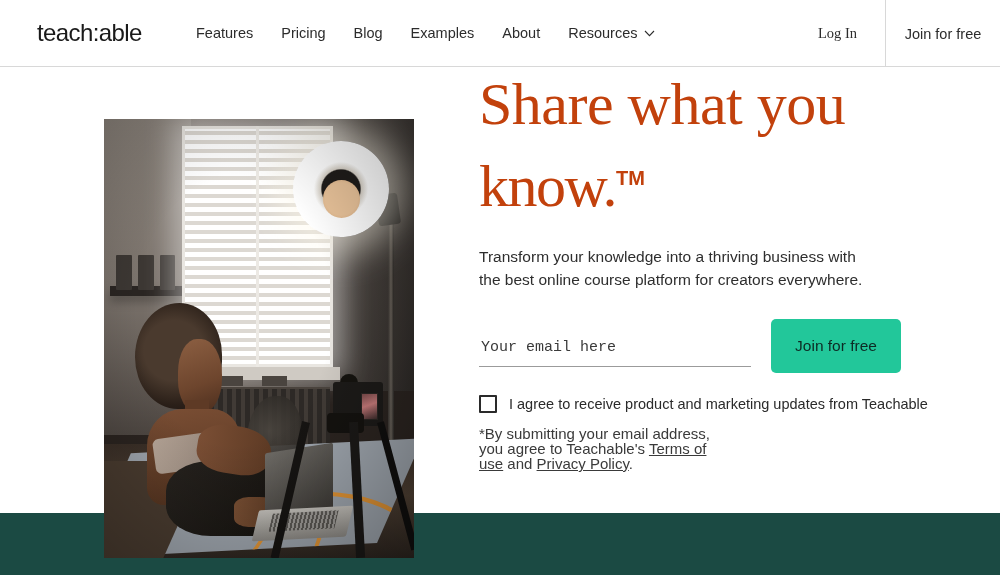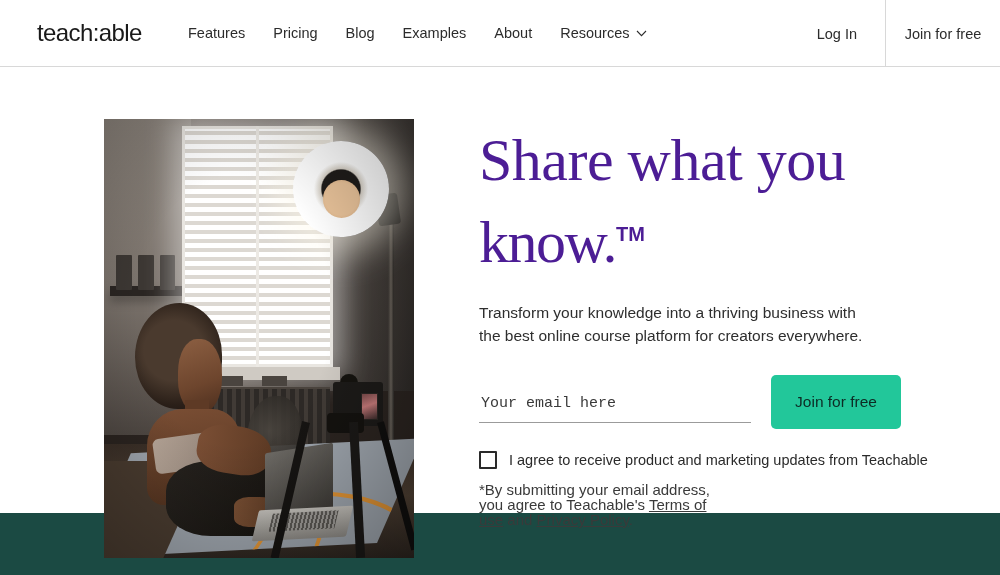--- a/index.html
+++ b/index.html
@@ -20,21 +20,21 @@
     border-bottom: 1px solid #d8d8d8;
     display: flex; align-items: center;
   }
   .logo {
     position: absolute; left: 37px; top: 50%; transform: translateY(-50%);
     font-family: "Liberation Sans", sans-serif;
     font-size: 24px; font-weight: 400; letter-spacing: -0.6px;
     color: #1a1a1a; white-space: nowrap;
   }
   .nav-links {
-    position: absolute; left: 188px; top: 50%; transform: translateY(-50%);
+    position: absolute; left: 196px; top: 50%; transform: translateY(-50%);
     display: flex; align-items: center; gap: 0px;
   }
   .nav-link {
     font-size: 14.5px; color: #2c2c2c; white-space: nowrap;
     padding: 0 14px; cursor: pointer; line-height: 20px;
   }
   .nav-link:first-child { padding-left: 0; }
   .nav-item-resources {
     display: flex; align-items: center; gap: 7px;
     padding: 0 14px; cursor: pointer;
@@ -42,21 +42,21 @@
   .nav-item-resources .nav-link { padding: 0; }
   .chev { display: block; width: 11px; height: 7px; }
   .chev svg { display: block; }
 
   .nav-right {
     position: absolute; right: 0; top: 0; height: 67px;
     display: flex; align-items: stretch;
   }
   .nav-login {
     display: flex; align-items: center; justify-content: center;
-    padding: 0 28px; font-size: 14.5px; color: #2c2c2c; cursor: pointer;
+    padding: 0 28px; font-size: 14.5px; color: #2c2c2c; cursor: pointer; font-family: Liberation Serif, serif;
   }
   .nav-divider { width: 1px; background: #d8d8d8; align-self: stretch; }
   .nav-join {
     display: flex; align-items: center; justify-content: center;
     width: 114px; font-size: 14.5px; color: #2c2c2c; cursor: pointer;
   }
 
   
   .hero { position: absolute; top: 67px; left: 0; width: 1000px; height: 508px; }
 
@@ -197,22 +197,21 @@
     background: radial-gradient(circle at 40% 40%,#4a453f,#201d1a);
     border-radius:50% 40% 30% 40%; opacity:.9; }
 
   .ph-vignette { left:0; top:0; width:100%; height:100%;
     background: radial-gradient(ellipse at 42% 44%, rgba(0,0,0,0) 38%, rgba(0,0,0,.34) 100%); }
 
   
   .copy { position: absolute; left: 479px; top: 0; width: 470px; }
 
   .headline {
-    margin-top: 56px;
-    font-size: 60px; line-height: 74px; color: #4c1d95;
+    font-size: 60px; line-height: 74px; color: #c2410c;
     letter-spacing: -0.5px;
   }
   .hl-serif { font-family: "Liberation Serif", serif; font-weight: 400; }
   .hl-sans  { font-family: Liberation Serif, serif; font-weight: 400; letter-spacing: -1.5px; }
   .hl-tm {
     font-family: "Liberation Sans", sans-serif;
     font-size: 20px; vertical-align: super; letter-spacing: 0;
   }
 
   .subhead {

